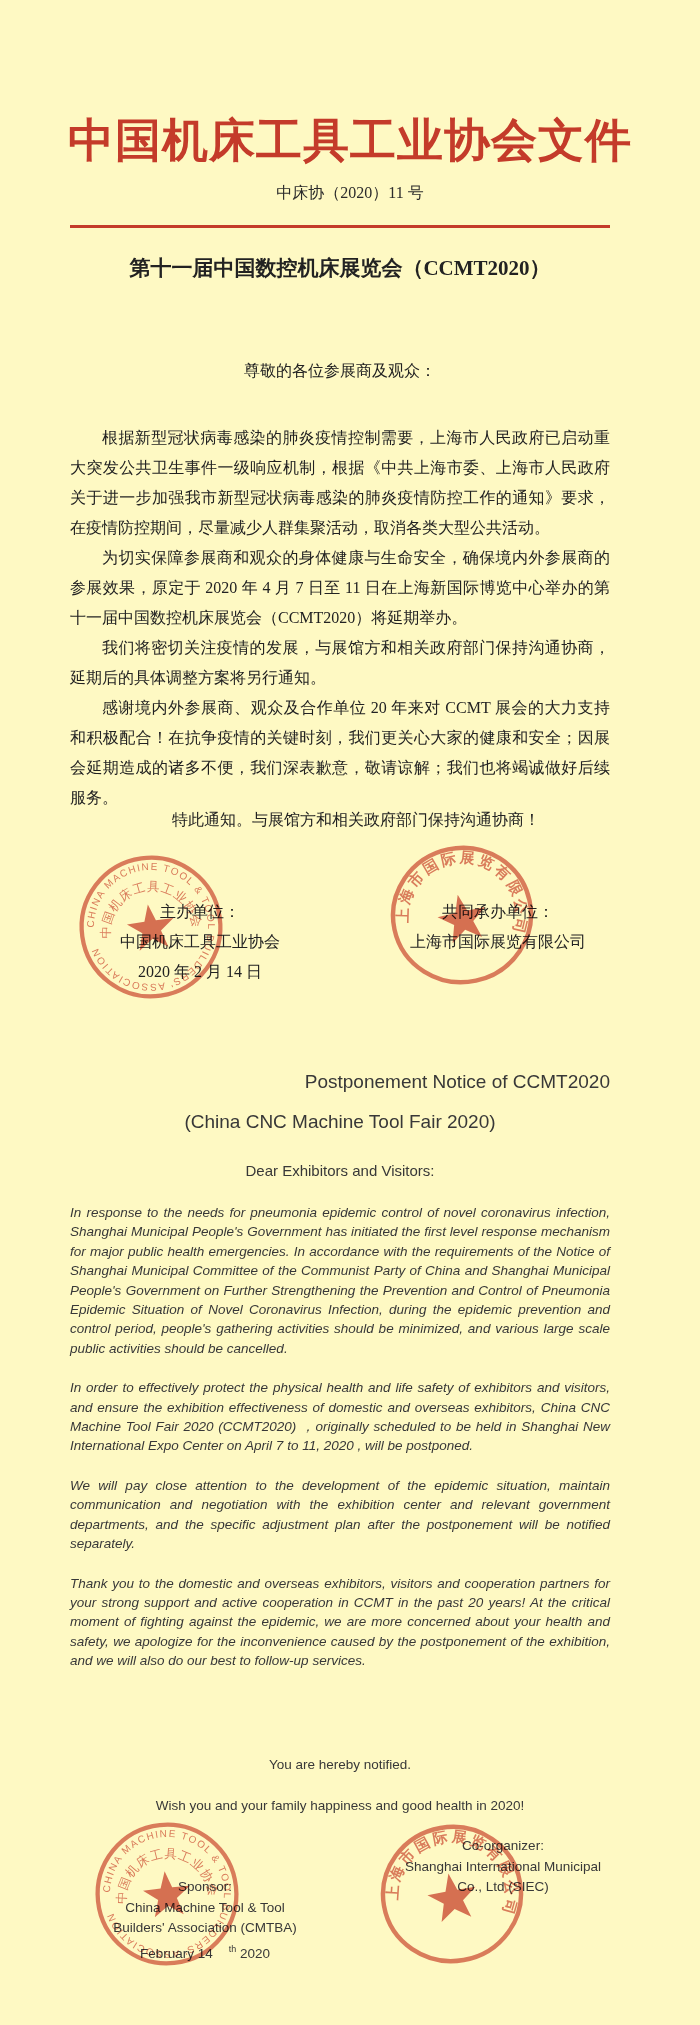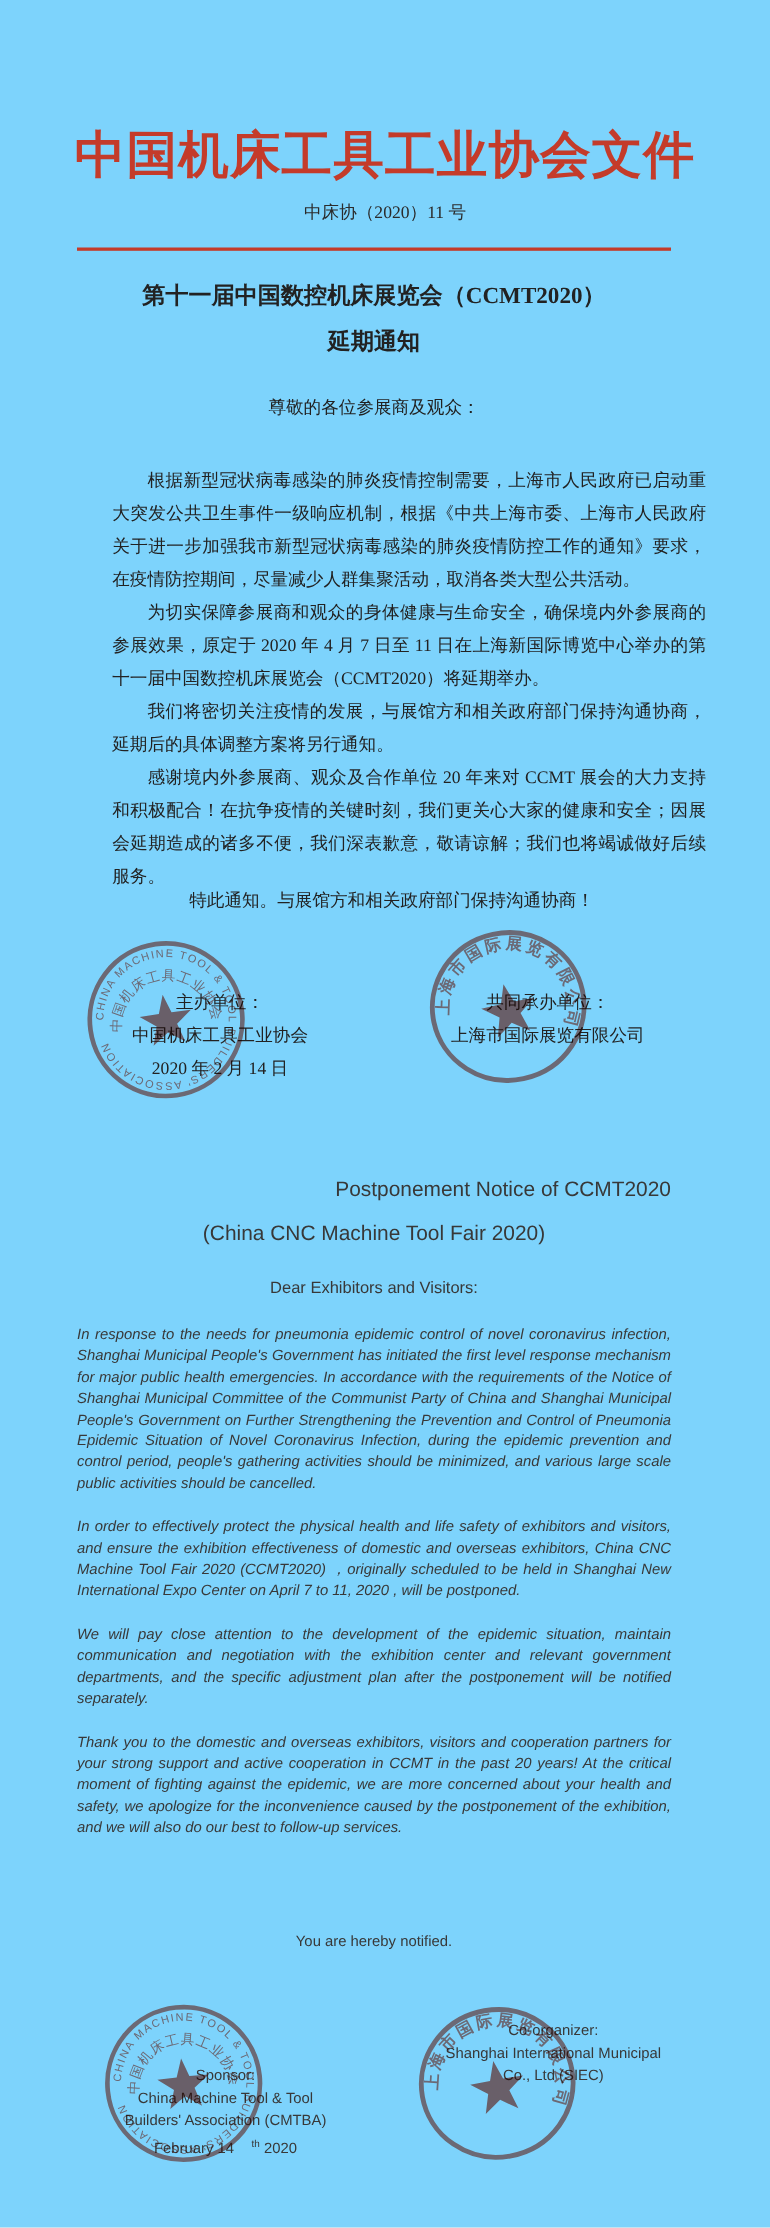--- a/index.html
+++ b/index.html
@@ -1,20 +1,20 @@
 <!DOCTYPE html>
 <html><head>
 <meta charset="utf-8">
 <style>
   html,body{margin:0;padding:0;background:#e8e8e6;}
   .page{
     position:relative;
     width:700px;height:2025px;
     margin:0 auto;
-    background:#7dd3fc;
+    background:#fef9c3;
     overflow:hidden;
     font-family:"Liberation Serif","DejaVu Serif",serif;
     color:#222;
   }
   .abs{position:absolute;text-align:center;}
   
   .org-title{
     top:110px;left:0;width:700px;
     text-align:center;
     font-size:46px;font-weight:bold;
@@ -28,21 +28,21 @@
     font-size:16px;color:#2b2b2b;
   }
   .red-rule{
     top:225px;left:70px;width:540px;height:3px;
     background:#c43b2a;
   }
   
   .cn-title1{top:254px;left:70px;width:540px;text-align:center;font-size:21px;font-weight:bold;}
   .cn-title2{top:296px;left:70px;width:540px;text-align:center;font-size:21px;font-weight:bold;}
   .cn-salutation{top:356px;left:70px;width:540px;font-size:16px;line-height:30px;}
-  .cn-body{top:423px;left:70px;width:540px;font-size:16px;line-height:30px;text-align:justify;margin-left:32px;}
+  .cn-body{top:423px;left:70px;width:540px;font-size:16px;line-height:30px;text-align:justify;}
   .cn-body p{margin:0;text-indent:2em;}
   .cn-closing{top:805px;left:70px;width:540px;font-size:16px;line-height:30px;text-indent:2em;}
   .cn-org-left{top:897px;left:70px;width:260px;font-size:16px;line-height:30px;}
   .cn-org-right{top:897px;left:368px;width:260px;font-size:16px;line-height:30px;}
   .org-line{white-space:nowrap;}
   
   .en{font-family:"Liberation Sans","DejaVu Sans",sans-serif;color:#383838;}
   .en-title1{top:1071px;left:70px;width:540px;text-align:right;font-size:19px;}
   .en-title2{top:1111px;left:70px;width:540px;text-align:center;font-size:19px;}
   .en-salutation{top:1161px;left:70px;width:540px;font-size:15px;line-height:19.4px;}
@@ -64,21 +64,20 @@
 </head>
 <body>
 
 <div class="page">
 
   <div class="abs org-title">中国机床工具工业协会文件</div>
   <div class="abs doc-number">中床协（2020）11 号</div>
   <div class="abs red-rule"></div>
 
   <div class="abs cn-title1">第十一届中国数控机床展览会（CCMT2020）</div>
-  <div class="abs cn-title2">延期通知</div>
   <div class="abs cn-salutation">尊敬的各位参展商及观众：</div>
 
   <div class="abs cn-body">
     <p>根据新型冠状病毒感染的肺炎疫情控制需要，上海市人民政府已启动重大突发公共卫生事件一级响应机制，根据《中共上海市委、上海市人民政府关于进一步加强我市新型冠状病毒感染的肺炎疫情防控工作的通知》要求，在疫情防控期间，尽量减少人群集聚活动，取消各类大型公共活动。</p>
     <p>为切实保障参展商和观众的身体健康与生命安全，确保境内外参展商的参展效果，原定于 2020 年 4 月 7 日至 11 日在上海新国际博览中心举办的第十一届中国数控机床展览会（CCMT2020）将延期举办。</p>
     <p>我们将密切关注疫情的发展，与展馆方和相关政府部门保持沟通协商，延期后的具体调整方案将另行通知。</p>
     <p>感谢境内外参展商、观众及合作单位 20 年来对 CCMT 展会的大力支持和积极配合！在抗争疫情的关键时刻，我们更关心大家的健康和安全；因展会延期造成的诸多不便，我们深表歉意，敬请谅解；我们也将竭诚做好后续服务。</p>
   </div>
 
   <div class="abs cn-closing">特此通知。与展馆方和相关政府部门保持沟通协商！</div>
@@ -129,20 +128,21 @@
   <div class="abs en en-salutation">Dear Exhibitors and Visitors:</div>
 
   <div class="abs en en-body">
     <p>In response to the needs for pneumonia epidemic control of novel coronavirus infection, Shanghai Municipal People's Government has initiated the first level response mechanism for major public health emergencies. In accordance with the requirements of the Notice of Shanghai Municipal Committee of the Communist Party of China and Shanghai Municipal People's Government on Further Strengthening the Prevention and Control of Pneumonia Epidemic Situation of Novel Coronavirus Infection, during the epidemic prevention and control period, people's gathering activities should be minimized, and various large scale public activities should be cancelled.</p>
     <p>In order to effectively protect the physical health and life safety of exhibitors and visitors, and ensure the exhibition effectiveness of domestic and overseas exhibitors, China CNC Machine Tool Fair 2020 (CCMT2020) ，originally scheduled to be held in Shanghai New International Expo Center on April 7 to 11, 2020 , will be postponed.</p>
     <p>We will pay close attention to the development of the epidemic situation, maintain communication and negotiation with the exhibition center and relevant government departments, and the specific adjustment plan after the postponement will be notified separately.</p>
     <p>Thank you to the domestic and overseas exhibitors, visitors and cooperation partners for your strong support and active cooperation in CCMT in the past 20 years! At the critical moment of fighting against the epidemic, we are more concerned about your health and safety, we apologize for the inconvenience caused by the postponement of the exhibition, and we will also do our best to follow-up services.</p>
   </div>
 
   <div class="abs en en-notified">You are hereby notified.</div>
+  <div class="abs en en-wish">Wish you and your family happiness and good health in 2020!</div>
 
   <div class="abs en en-org-left">
     <div class="org-line">Sponsor:</div>
     <div class="org-line">China Machine Tool &amp; Tool</div>
     <div class="org-line">Builders' Association (CMTBA)</div>
     <div class="org-line"><span>February 14</span><sup>th</sup><span> 2020</span></div>
   </div>
 
   <div class="abs en en-org-right">
     <div class="org-line">Co-organizer:</div>

